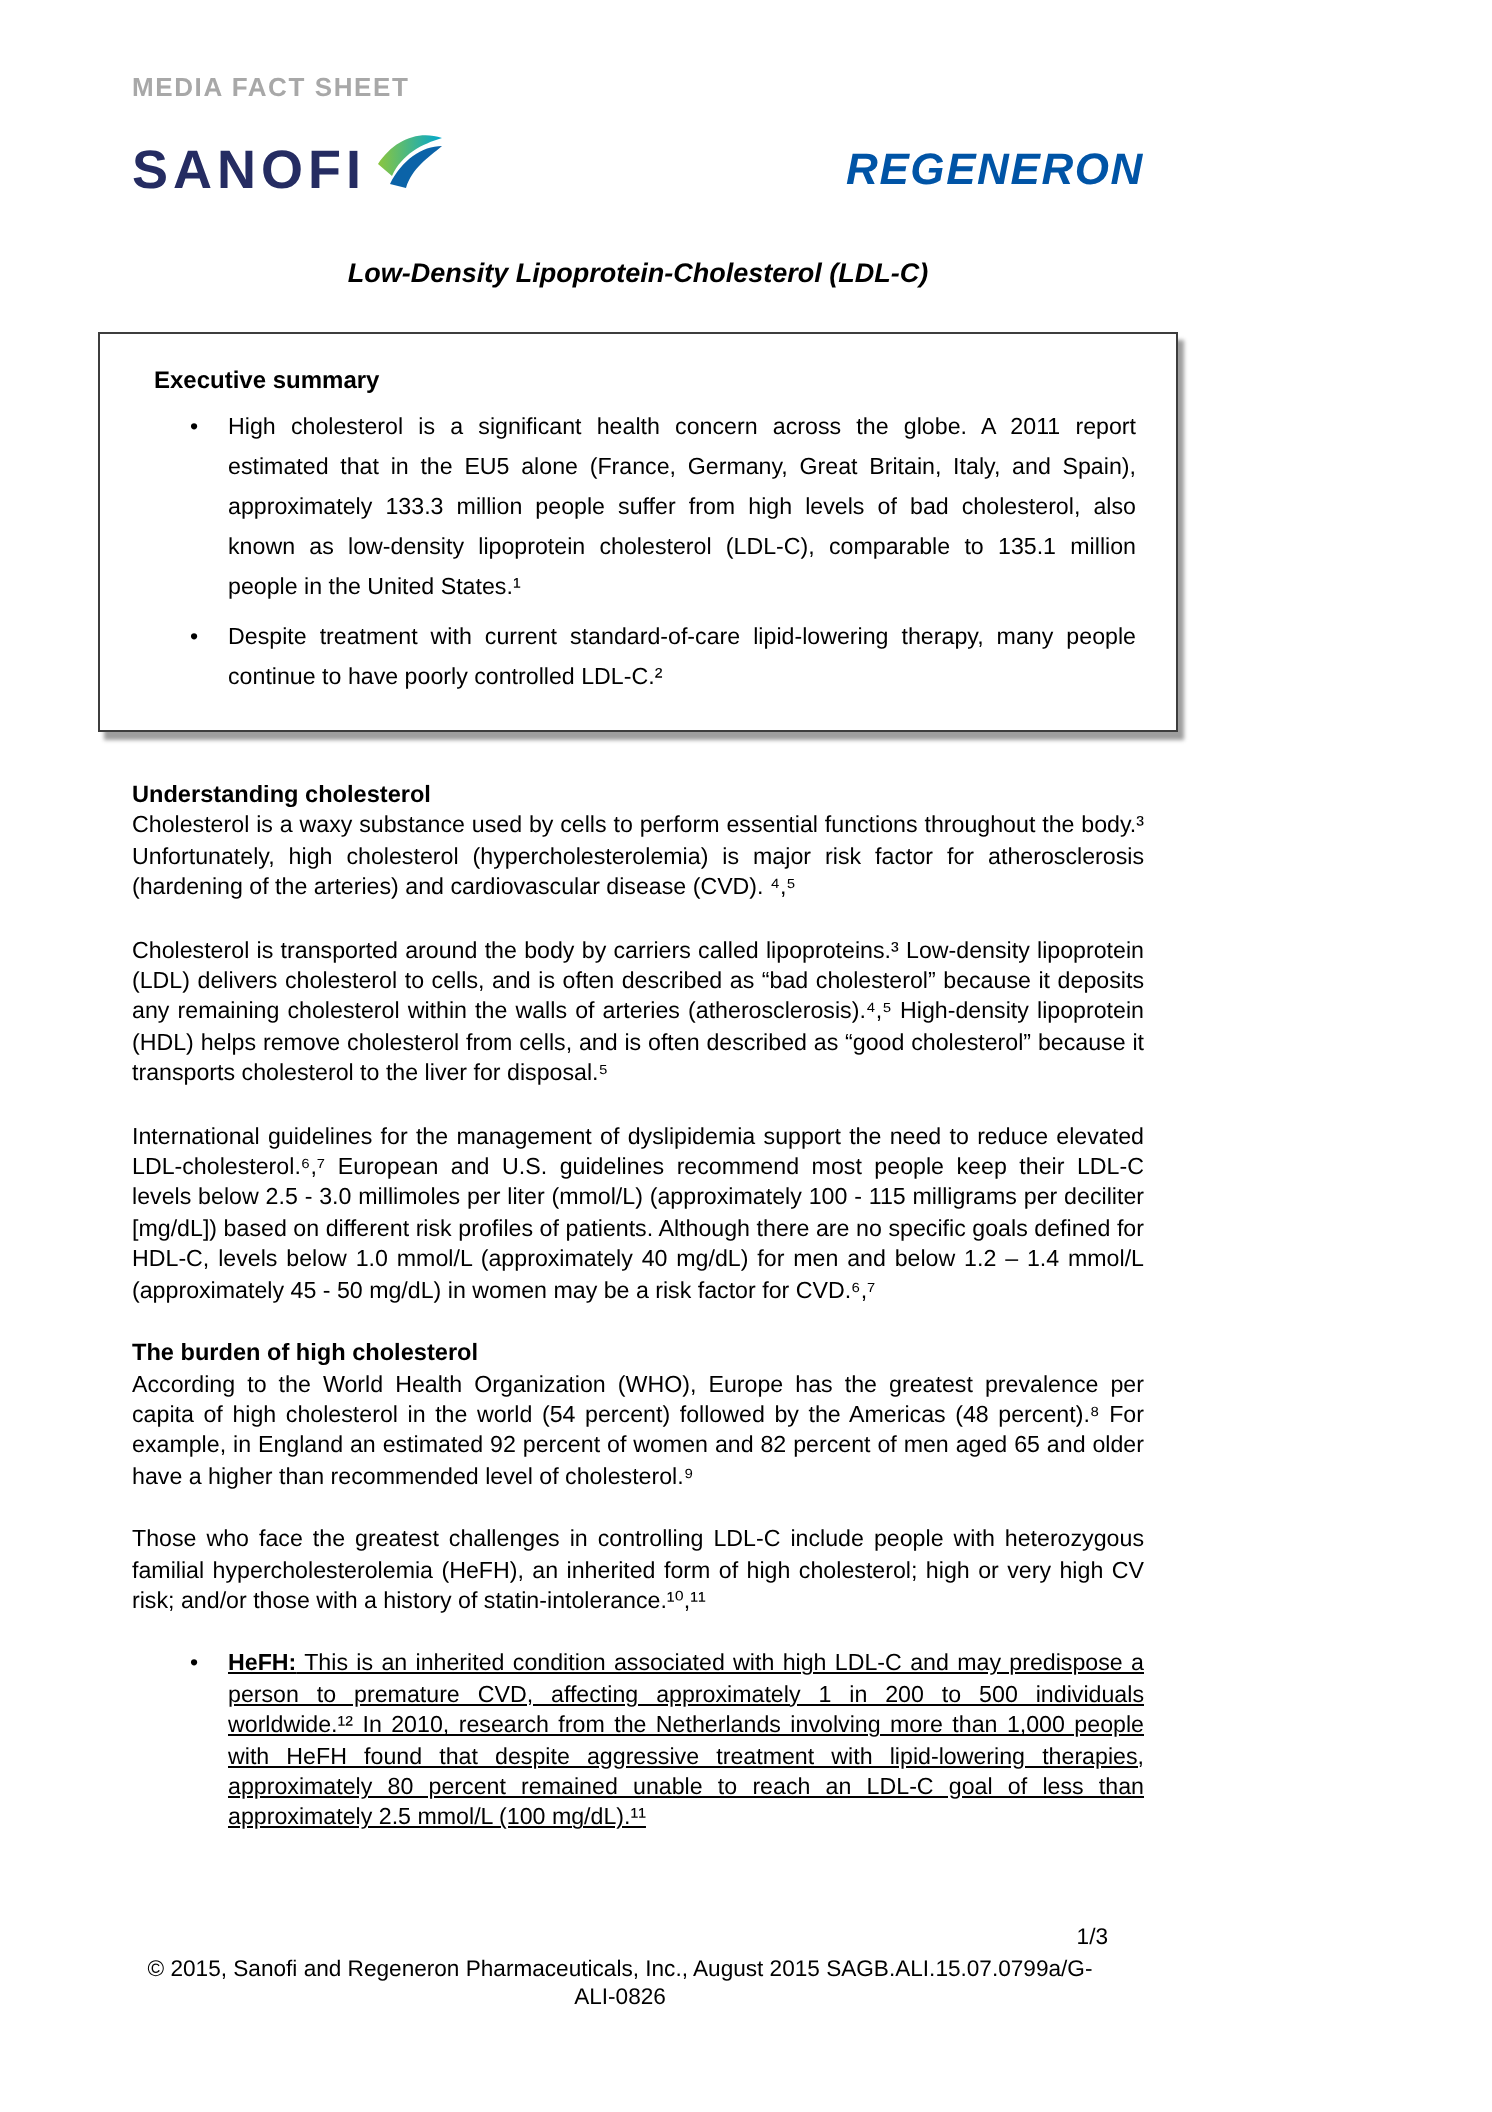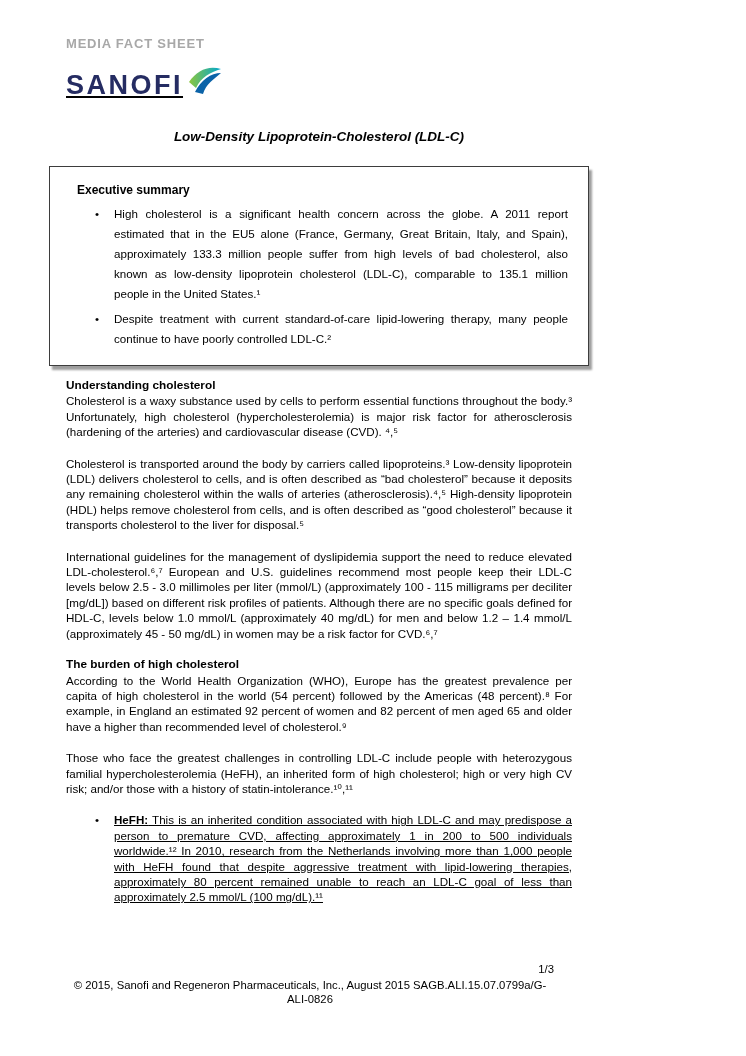--- a/index.html
+++ b/index.html
@@ -11,21 +11,21 @@
   .page {
     position: relative; width: 638px; height: 1056px;
     padding: 36px 66px 0 66px; box-sizing: border-box;
     background: #ffffff; overflow: hidden;
   }
   .eyebrow {
     font-size: 13px; font-weight: bold; color: #a8a8a8; letter-spacing: 0.8px;
   }
   .logo-row {
     display: flex; justify-content: space-between; align-items: center;
-    margin-top: 10px; height: 48px; text-decoration: underline;
+    margin-top: 10px; height: 48px;
   }
   .sanofi-logo { display: flex; align-items: center; gap: 4px; }
   .sanofi-text {
     font-size: 27px; font-weight: bold; color: #252c62; letter-spacing: 2.5px;
   }
   .sanofi-bird { margin-top: -10px; }
   .regeneron-text {
     font-size: 22px; font-weight: bold; font-style: italic;
     color: #0054a6; letter-spacing: 0.8px;
   }
@@ -41,21 +41,21 @@
     background: #ffffff;
   }
   .summary-heading { font-size: 12px; font-weight: bold; line-height: 18px; padding-left: 11px; }
   .bullet-row { display: flex; padding-left: 29px; }
   .box-bullet { margin-top: 5px; }
   .bullet-marker { flex: 0 0 19px; width: 19px; font-size: 11.6px; }
   .box-bullet .bullet-marker { line-height: 20px; }
   .box-bullet .bullet-text {
     flex: 1; font-size: 11.6px; line-height: 20px; text-align: justify;
   }
-  .content { margin-top: 12px; }
+  .content { margin-top: 24px; }
   .section-heading { font-size: 11.8px; font-weight: bold; line-height: 15.4px; }
   .section-heading.gap-top { margin-top: 14px; }
   .body-par {
     font-size: 11.6px; line-height: 15.4px; text-align: justify;
     margin: 0 0 16px 0;
   }
   .body-bullet .bullet-marker { line-height: 15.4px; }
   .body-bullet .bullet-text {
     flex: 1; font-size: 11.6px; line-height: 15.4px; text-align: justify; text-decoration: underline;
   }
@@ -81,20 +81,21 @@
         <defs>
           <linearGradient id="birdgrad" x1="0" y1="0" x2="1" y2="0">
             <stop offset="0" stop-color="#8cc63e"></stop>
             <stop offset="1" stop-color="#00a7cf"></stop>
           </linearGradient>
         </defs>
         <path d="M2 18 C 10 6, 22 1, 34 5 C 24 8, 14 13, 9 24 Z" fill="url(#birdgrad)"></path>
         <path d="M8 28 C 14 16, 24 9, 34 9 C 27 15, 19 20, 16 30 Z" fill="#0b63a8"></path>
       </svg>
     </div>
+    <div class="regeneron-text">REGENERON</div>
   </div>
 
   <div class="doc-title">Low-Density Lipoprotein-Cholesterol (LDL-C)</div>
 
   <div class="summary-box">
     <div class="summary-heading">Executive summary</div>
     <div class="bullet-row box-bullet">
       <span class="bullet-marker">•</span>
       <div class="bullet-text">High cholesterol is a significant health concern across the globe. A 2011 report estimated that in the EU5 alone (France, Germany, Great Britain, Italy, and Spain), approximately 133.3 million people suffer from high levels of bad cholesterol, also known as low-density lipoprotein cholesterol (LDL-C), comparable to 135.1 million people in the United States.¹</div>
     </div>

